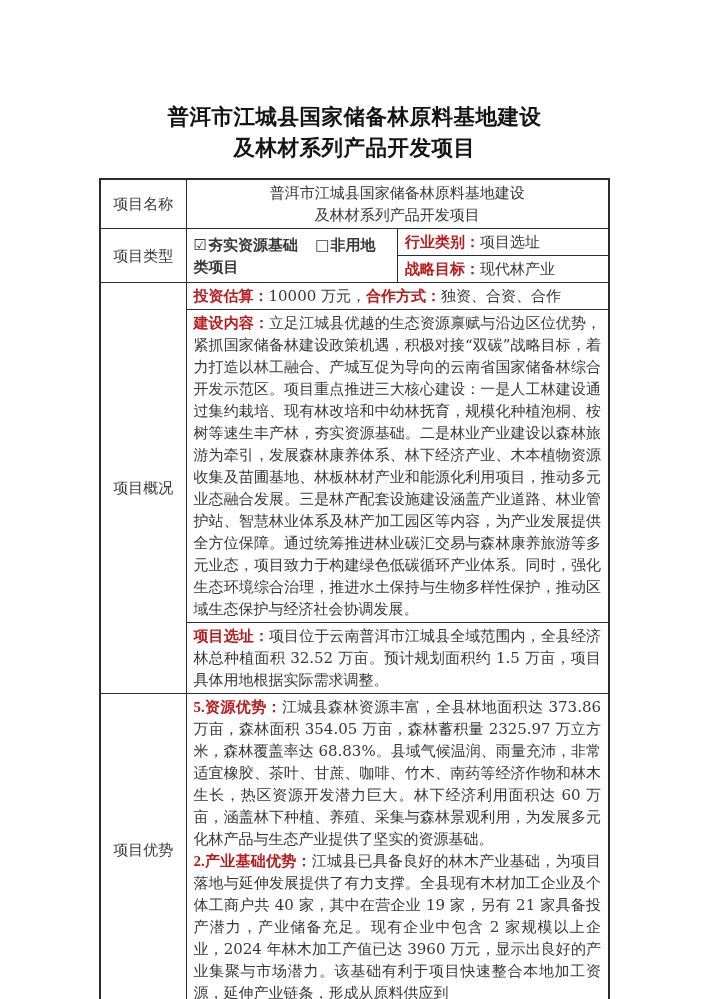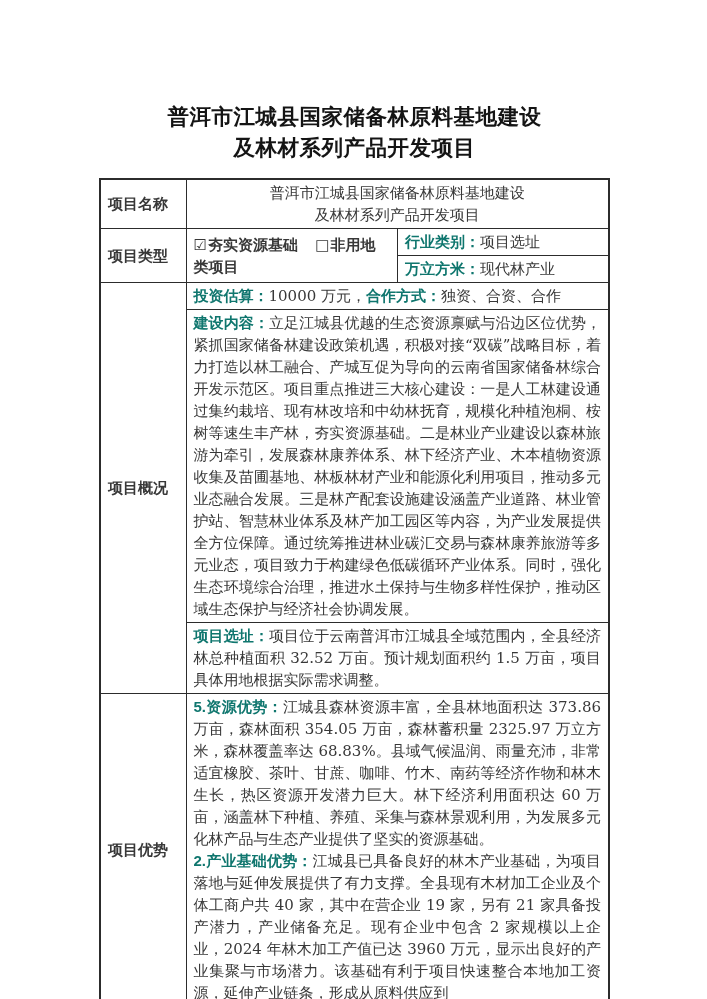--- a/index.html
+++ b/index.html
@@ -33,30 +33,31 @@
   table.info td {
     border: 1px solid #2c2c2c;
     padding: 2px 7px;
     font-size: 15px;
     line-height: 22px;
     color: #383838;
     vertical-align: middle;
   }
   td.row-label {
     width: 86px;
+    text-align: center;
     font-family: "DejaVu Sans", "Liberation Sans", sans-serif;
-    font-weight: bold;
+    font-weight: normal;
     font-size: 16px;
     color: #1b1b1b;
     padding: 2px 3px;
   }
   .b {
-    font-family: Liberation Sans, sans-serif;
+    font-family: Liberation Serif, serif;
     font-weight: bold;
-    color: #0f766e;
+    color: #b91c1c;
   }
   td.name-cell { text-align: center; line-height: 21px; height: 44px; }
   td.type-options {
     width: 210px;
     font-family: "DejaVu Sans", "Liberation Sans", sans-serif;
     font-weight: bold;
     color: #1b1b1b;
     font-size: 15px;
   }
   td.type-cat { height: 20px; padding: 1px 7px; }
@@ -89,21 +90,21 @@
     <td class="type-options" rowspan="2">
       <span><span class="chk">☑</span><span>夯实资源基础</span></span>
       <span class="opt-gap"><span class="chk">□</span><span>非用地类项目</span></span>
     </td>
     <td class="type-cat">
       <span class="b">行业类别：</span><span>项目选址</span>
     </td>
   </tr>
   <tr>
     <td class="type-cat">
-      <span class="b">万立方米：</span><span>现代林产业</span>
+      <span class="b">战略目标：</span><span>现代林产业</span>
     </td>
   </tr>
 
   <tr>
     <td class="row-label" rowspan="3">项目概况</td>
     <td class="invest-cell" colspan="2">
       <span class="b">投资估算：</span><span>10000 万元，</span><span class="b">合作方式：</span><span>独资、合资、合作</span>
     </td>
   </tr>
   <tr>

